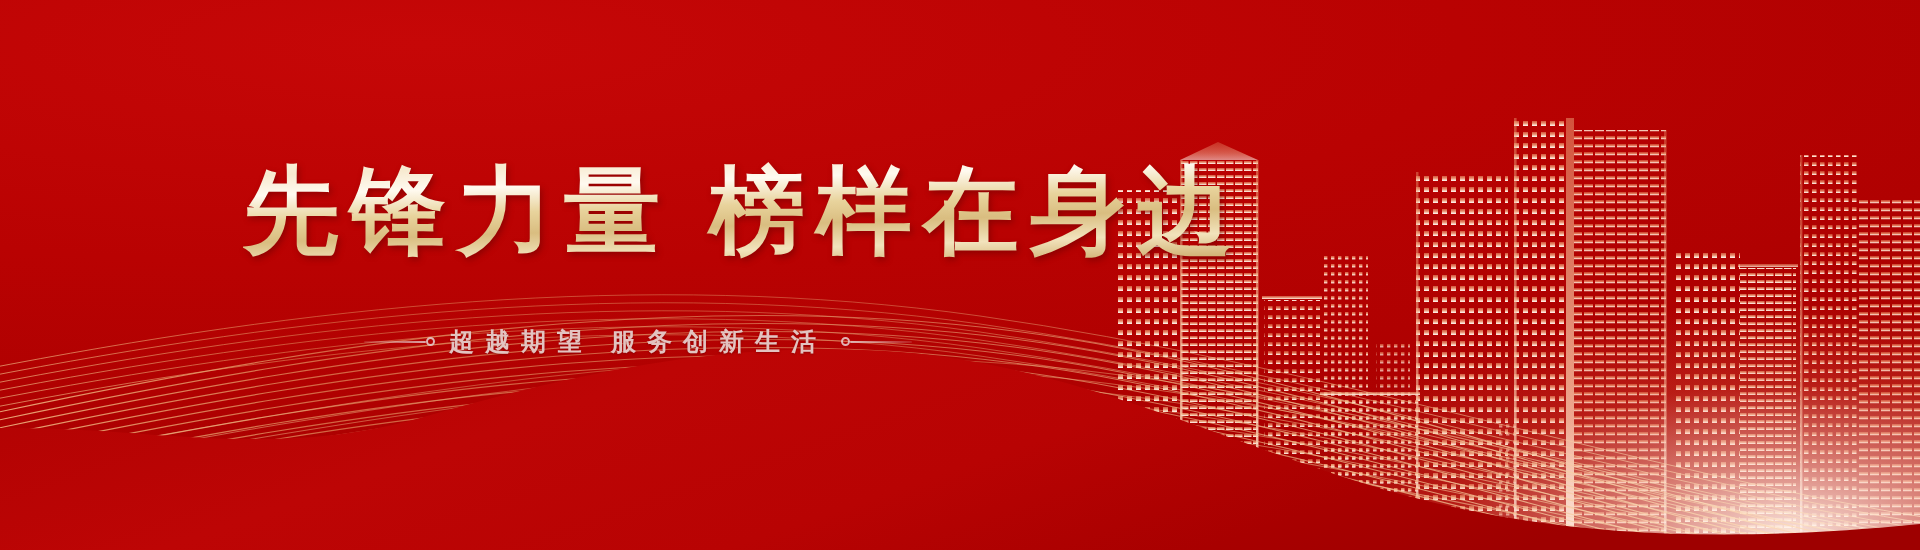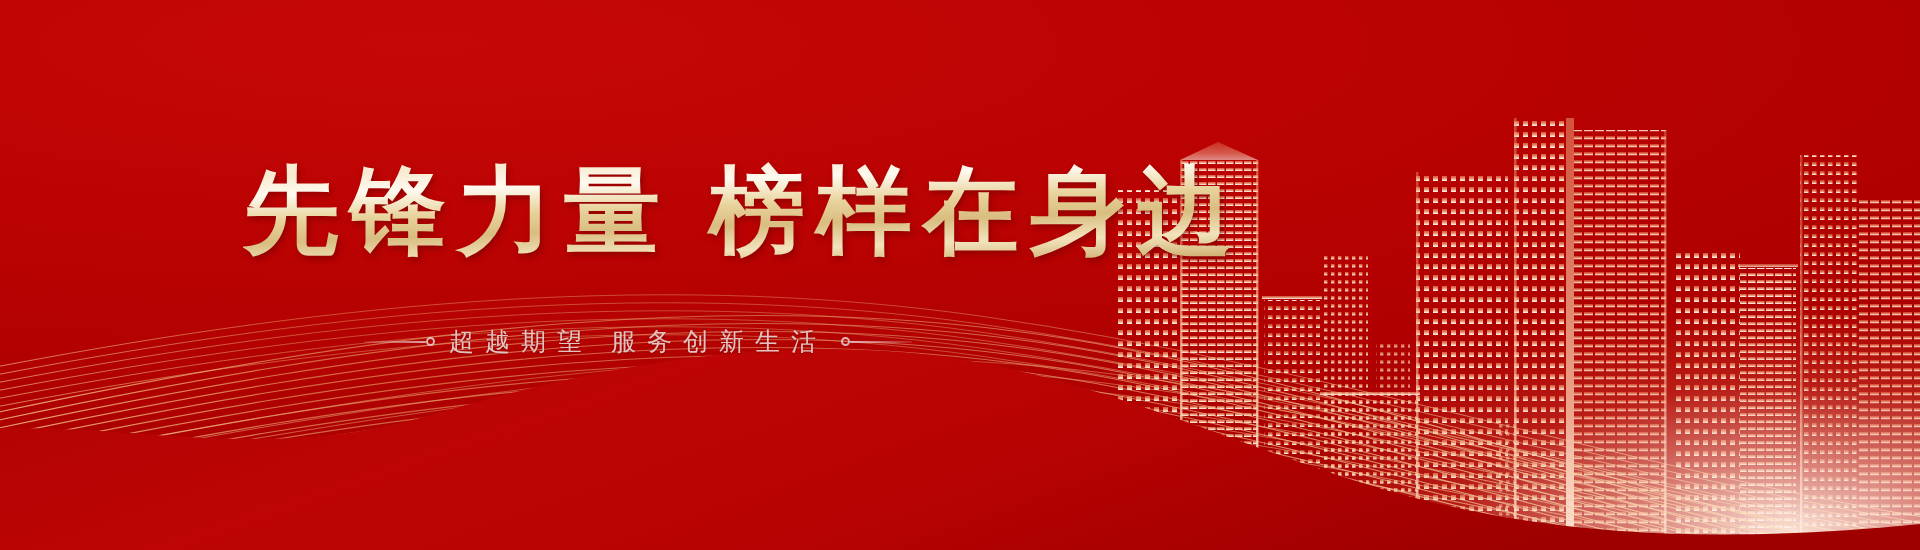--- a/index.html
+++ b/index.html
@@ -89,21 +89,21 @@
     border:2px solid rgba(228,200,200,.9);
     background:transparent;
     flex:none;
   }
   .subtitle{
     font-size:25px;
     letter-spacing:11px;
     color:#e3c3c0;
     white-space:nowrap;
     text-shadow:0 1px 2px rgba(80,0,0,.4);
-    font-weight:400;
+    font-weight:700;
   }
 </style>
 </head>
 <body>
 
 <div id="banner">
 
   <div class="bg-base"></div>
 
   <div class="skyline">

